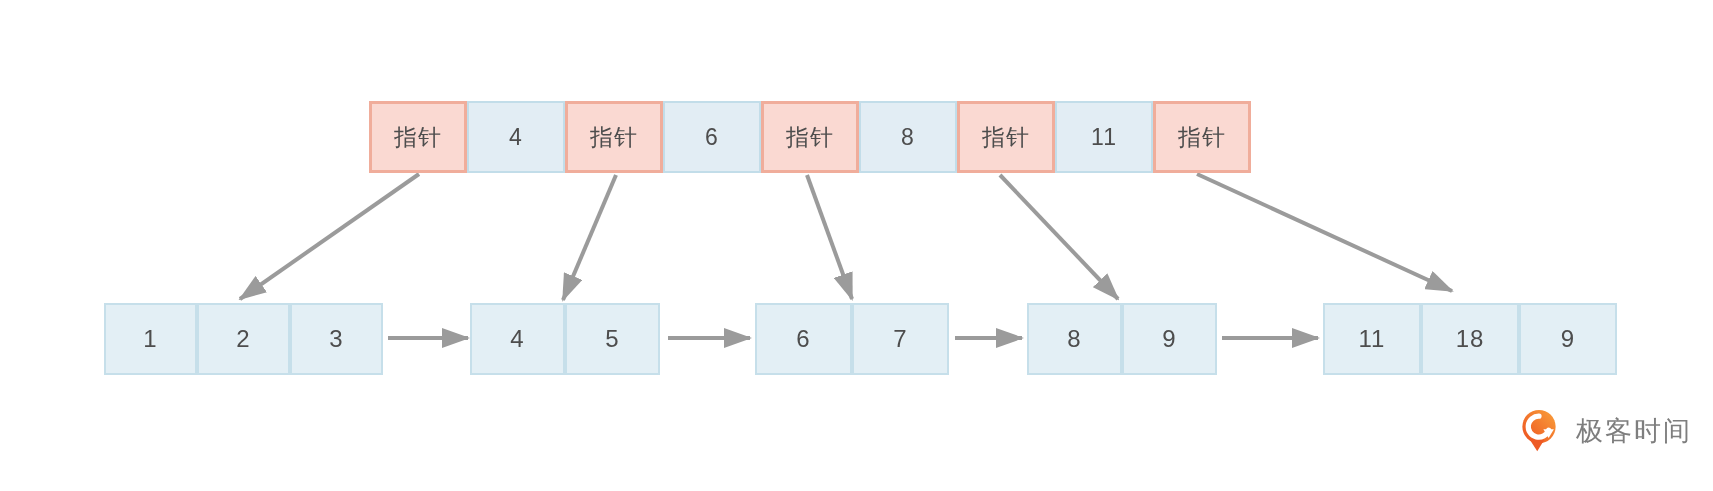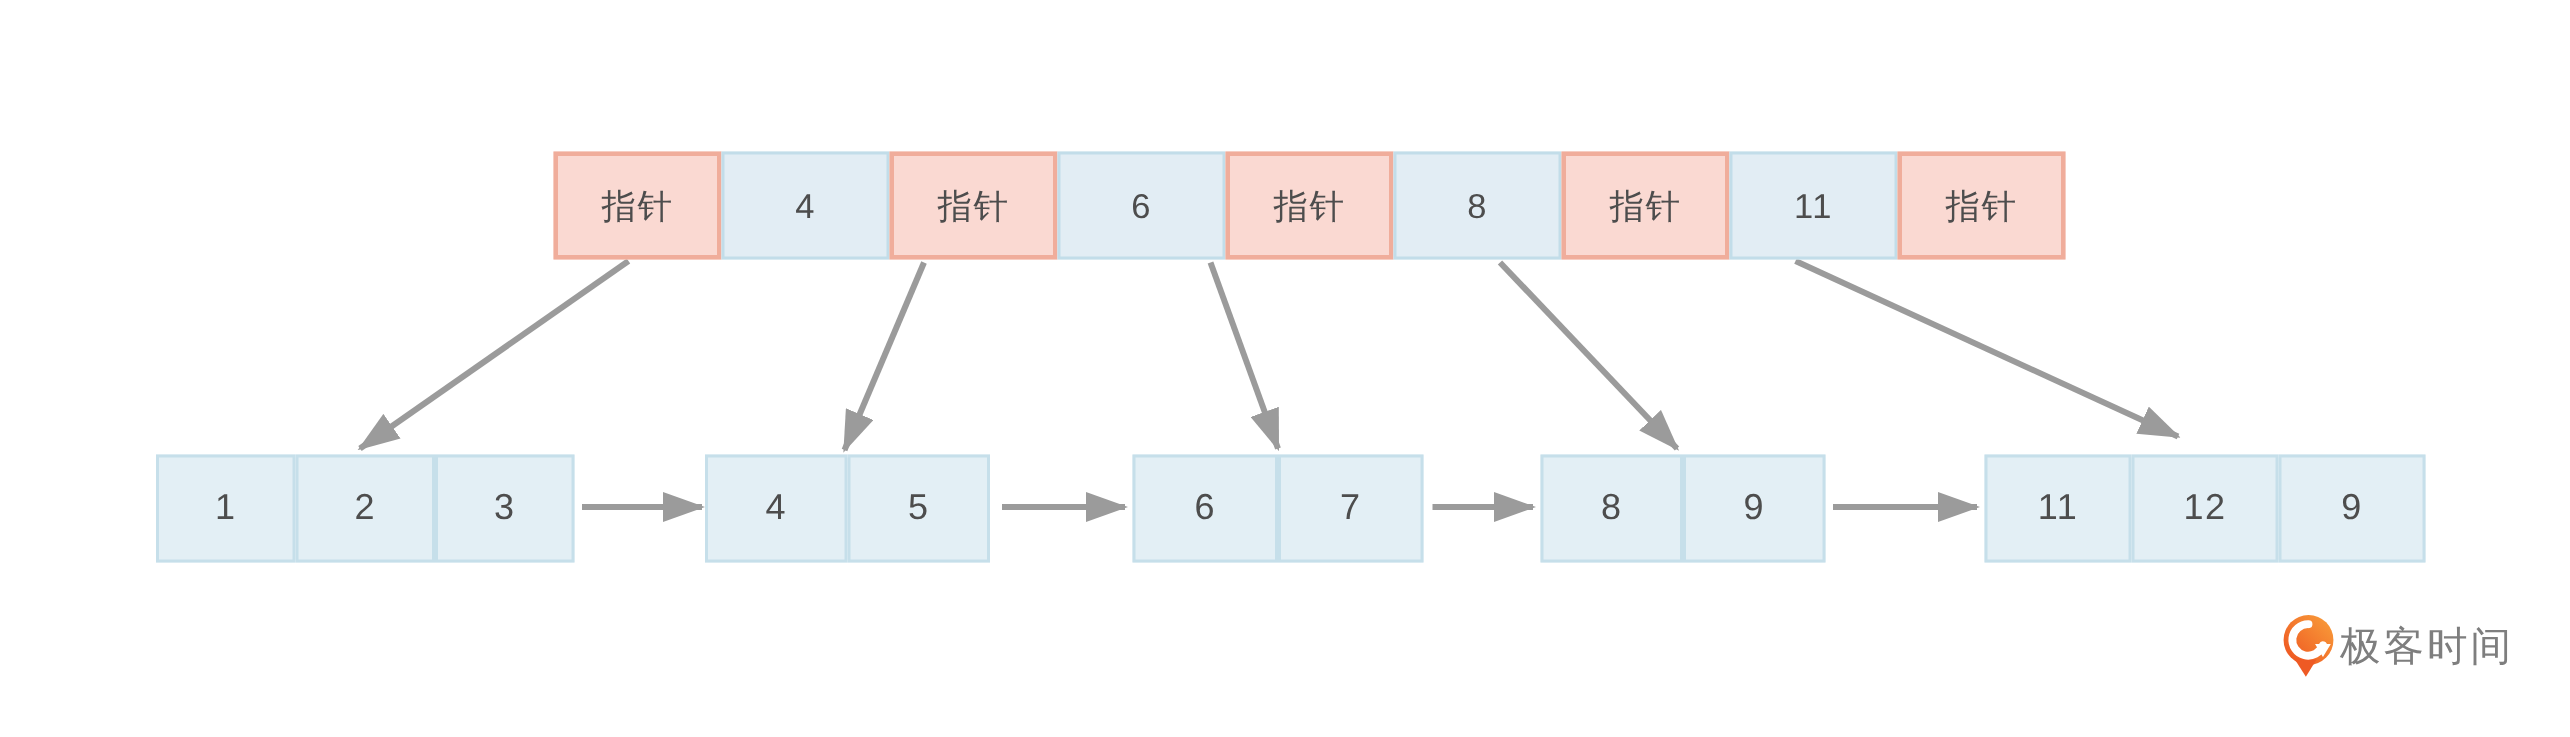--- a/index.html
+++ b/index.html
@@ -18,21 +18,21 @@
   .top-row { left: 369px; top: 101px; }
 
   .cell {
     box-sizing: border-box;
     height: 72px;
     display: flex; align-items: center; justify-content: center;
     font-size: 23px;
     color: #4d4d4d;
     letter-spacing: 1px;
   }
-  .top-row .cell { width: 112px; }
+  .top-row .cell { width: 98px; }
   .cell.pointer {
     background: #fad9d2;
     border: 3px solid #f0ad9b;
     font-weight: 500;
   }
   .cell.key {
     background: #e2edf4;
     border: 2px solid #c2dde9;
   }
 
@@ -45,21 +45,21 @@
   .g1 { left: 104px; }  .g1 .cell { width: 93px; }
   .g2 { left: 470px; }  .g2 .cell { width: 95px; }
   .g3 { left: 755px; }  .g3 .cell { width: 97px; }
   .g4 { left: 1027px; } .g4 .cell { width: 95px; }
   .g5 { left: 1323px; } .g5 .cell { width: 98px; }
 
   .logo {
     position: absolute;
     left: 1518px; top: 408px;
     display: flex; align-items: center;
-    gap: 0;
+    gap: 16px;
   }
   .logo-text {
     font-size: 27px;
     color: #7e7e7e;
     letter-spacing: 2px;
   }
 </style>
 </head>
 <body>
 
@@ -112,21 +112,21 @@
     <div class="cell">7</div>
   </div>
 
   <div class="row leaf-group g4">
     <div class="cell">8</div>
     <div class="cell">9</div>
   </div>
 
   <div class="row leaf-group g5">
     <div class="cell">11</div>
-    <div class="cell">12</div>
+    <div class="cell">18</div>
     <div class="cell">9</div>
   </div>
 
   <div class="logo">
     <svg width="42" height="46" viewBox="0 0 48 52">
       <defs>
         <linearGradient id="lg" x1="0" y1="1" x2="1" y2="0">
           <stop offset="0" stop-color="#ED4F1F"></stop>
           <stop offset="1" stop-color="#F9A13B"></stop>
         </linearGradient>

